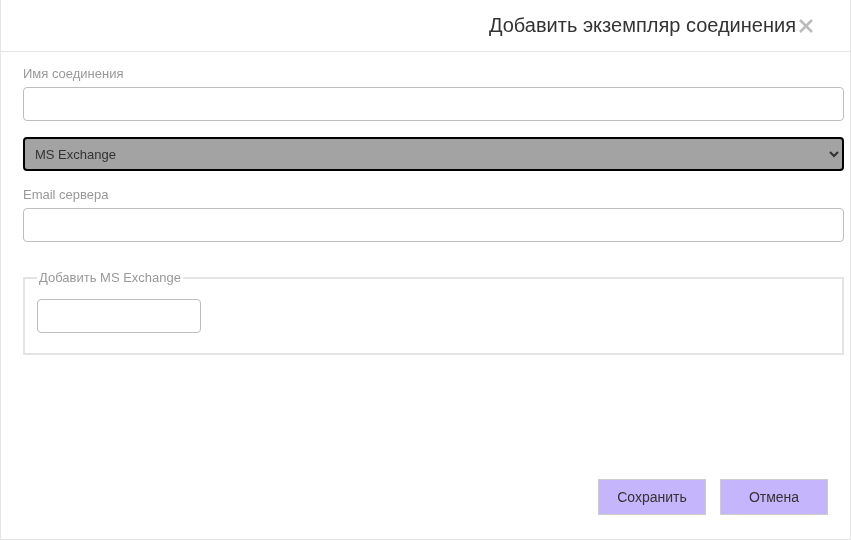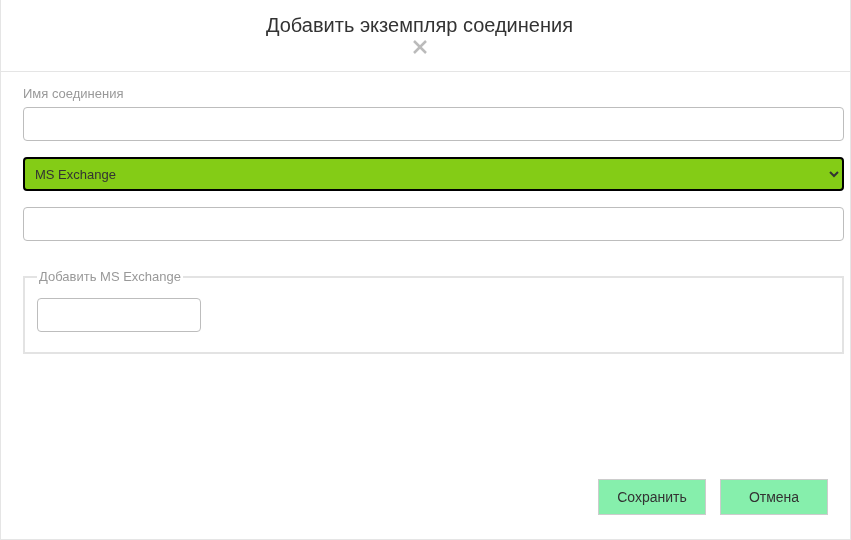--- a/index.html
+++ b/index.html
@@ -19,24 +19,23 @@
       height: 100%;
       display: flex;
       flex-direction: column;
       border: 1px solid #e5e5e5;
       border-top: none;
       position: relative;
     }
     .dialog-header {
       display: flex;
       align-items: center;
-      justify-content: flex-start;
+      justify-content: flex-end;
       padding: 14px 34px 14px 22px;
       border-bottom: 1px solid #e5e5e5;
-      flex-direction: column;
     }
     .dialog-title {
       font-size: 20px;
       font-weight: 400;
       color: #333;
     }
     .close-btn {
       background: none;
       border: none;
       cursor: pointer;
@@ -79,21 +78,21 @@
       font-family: inherit;
     }
     .form-select {
       width: 100%;
       height: 34px;
       border-radius: 4px;
       border: 2px solid #000;
       font-size: 13px;
       padding: 0 6px;
       outline: none;
-      background: #84cc16;
+      background: #a3a3a3;
       color: #333;
       font-family: inherit;
     }
     .fieldset {
       border: 2px solid #e3e3e3;
       padding: 10px 12px 20px 12px;
       margin-top: 28px;
     }
     .fieldset-legend {
       font-size: 13px;
@@ -116,21 +115,21 @@
     .dialog-footer {
       display: flex;
       justify-content: flex-end;
       gap: 14px;
       padding: 16px 22px 24px 22px;
     }
     .btn {
       min-width: 108px;
       height: 36px;
       border: 1px solid #ccc;
-      background: #86efac;
+      background: #c4b5fd;
       color: #333;
       font-size: 14px;
       cursor: pointer;
       font-family: inherit;
     }
   </style>
 </head>
 <body>
 
 <div class="dialog">
@@ -150,20 +149,21 @@
       <input type="text" class="form-input" value="" style="">
     </div>
 
     <div class="form-group">
       <select class="form-select">
         <option>MS Exchange</option>
       </select>
     </div>
 
     <div class="form-group">
+      <label class="form-label">Email сервера</label>
       <input type="text" class="form-input" value="" style="">
     </div>
 
     <fieldset class="fieldset">
       <legend class="fieldset-legend">Добавить MS Exchange</legend>
       <input type="text" class="fieldset-input" value="" style="">
     </fieldset>
   </div>
 
   <div class="dialog-footer">

